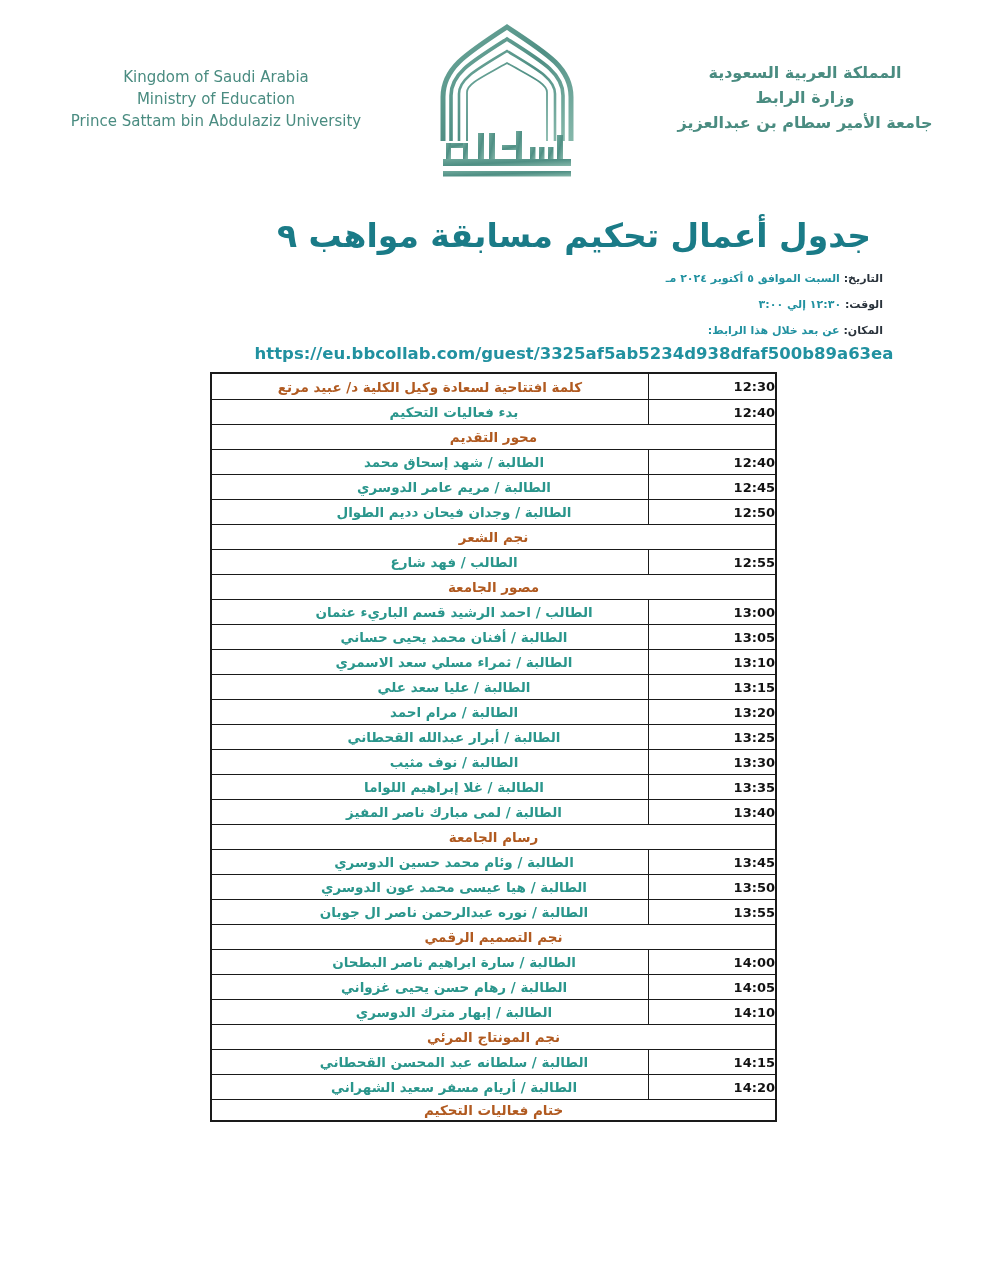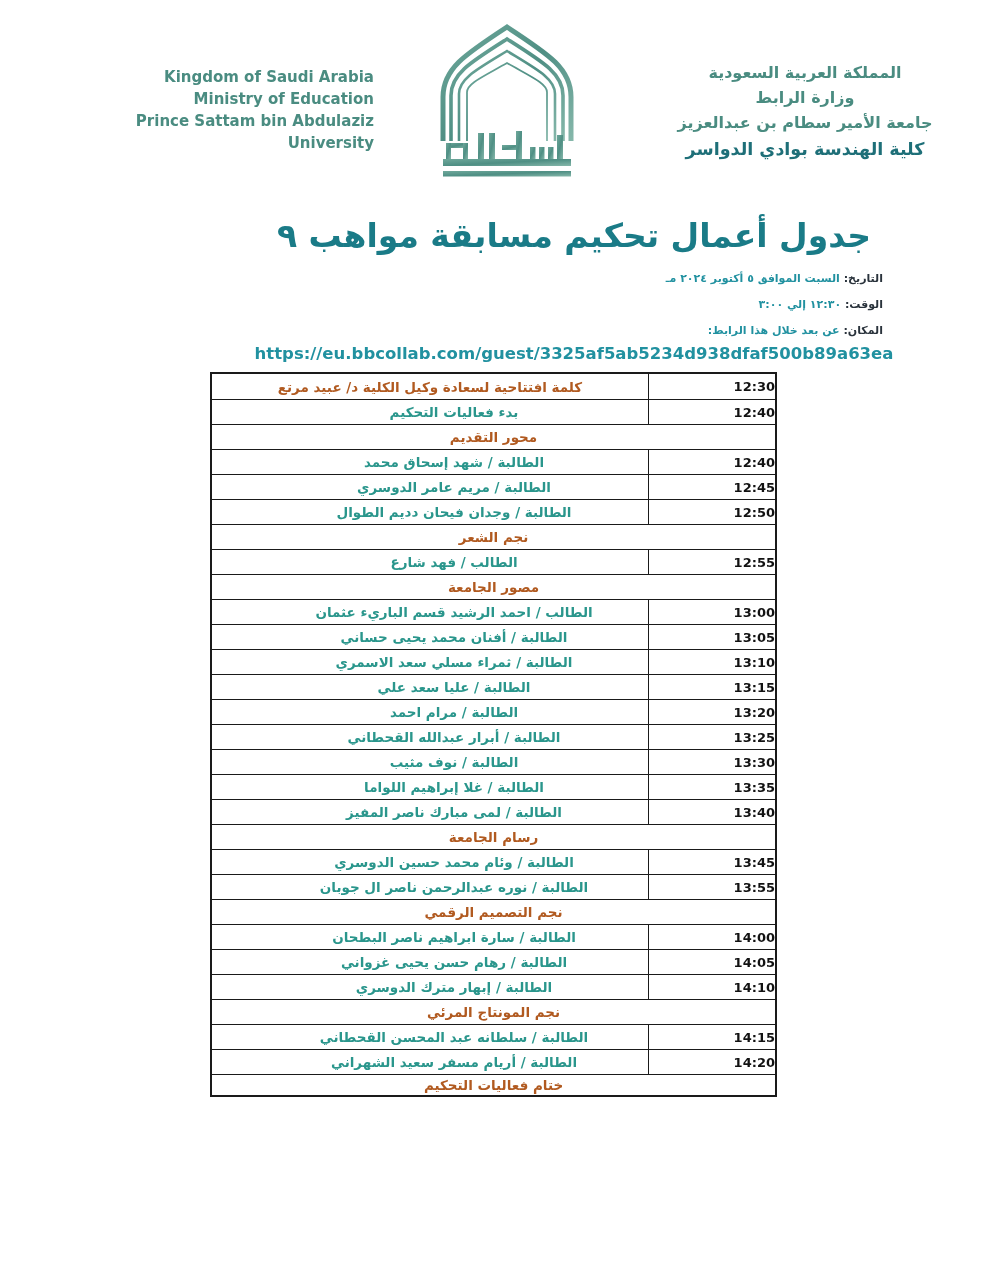--- a/index.html
+++ b/index.html
@@ -8,22 +8,22 @@
     --c-college:#1e6f78; --c-border:#1a1a1a; --c-time:#121212;
     --c-logo-dark:#4f8f84; --c-logo-light:#85b7aa; --c-bg:#ffffff;
   }
   html,body{margin:0;padding:0;background:#e8e8e8;}
   .page{
     position:relative; width:989px; height:1280px; margin:0 auto;
     background:var(--c-bg); font-family:"DejaVu Sans", sans-serif; overflow:hidden;
   }
   
   .header-en{
-    position:absolute; left:58px; top:66px; width:316px; text-align:right;
-    color:var(--c-header-en); font-size:15px; font-weight:bold; line-height:22px;
+    position:absolute; left:58px; top:66px; width:316px; text-align:center;
+    color:var(--c-header-en); font-size:15px; font-weight:normal; line-height:22px;
   }
   .logo{position:absolute; left:424px; top:18px; width:166px; height:180px;}
   .logo svg{width:100%; height:100%; display:block;}
   .header-ar{
     position:absolute; left:638px; top:60px; width:334px; text-align:center;
     direction:rtl; color:var(--c-header-ar); font-size:16px; font-weight:bold; line-height:25px;
   }
   .header-ar .college{color:var(--c-college); font-size:17.5px; margin-top:2px;}
   
   .title{
@@ -105,21 +105,20 @@
         <rect x="124" y="128" width="5.5" height="12"></rect>
         <rect x="133" y="116" width="6" height="24"></rect>
       </g>
     </svg>
   </div>
 
   <div class="header-ar">
     <div>المملكة العربية السعودية</div>
     <div>وزارة الرابط</div>
     <div>جامعة الأمير سطام بن عبدالعزيز</div>
-    <div class="college">كلية الهندسة بوادي الدواسر</div>
   </div>
 
   <div class="title">جدول أعمال تحكيم مسابقة مواهب ٩</div>
 
   <div class="meta">
     <div>
       <span class="lbl">التاريخ:</span>
       <span class="val">السبت الموافق ٥ أكتوبر ٢٠٢٤ مـ</span>
     </div>
     <div>
@@ -205,20 +204,24 @@
         <div class="cell time">13:40</div>
       </div>
       <div class="trow section">
         <div class="cell full">رسام الجامعة</div>
       </div>
       <div class="trow item teal">
         <div class="cell activity">الطالبة / وئام محمد حسين الدوسري</div>
         <div class="cell time">13:45</div>
       </div>
       <div class="trow item teal">
+        <div class="cell activity">الطالبة / هيا عيسى محمد عون الدوسري</div>
+        <div class="cell time">13:50</div>
+      </div>
+      <div class="trow item teal">
         <div class="cell activity">الطالبة / نوره عبدالرحمن ناصر ال جوبان</div>
         <div class="cell time">13:55</div>
       </div>
       <div class="trow section">
         <div class="cell full">نجم التصميم الرقمي</div>
       </div>
       <div class="trow item teal">
         <div class="cell activity">الطالبة / سارة ابراهيم ناصر البطحان</div>
         <div class="cell time">14:00</div>
       </div>

